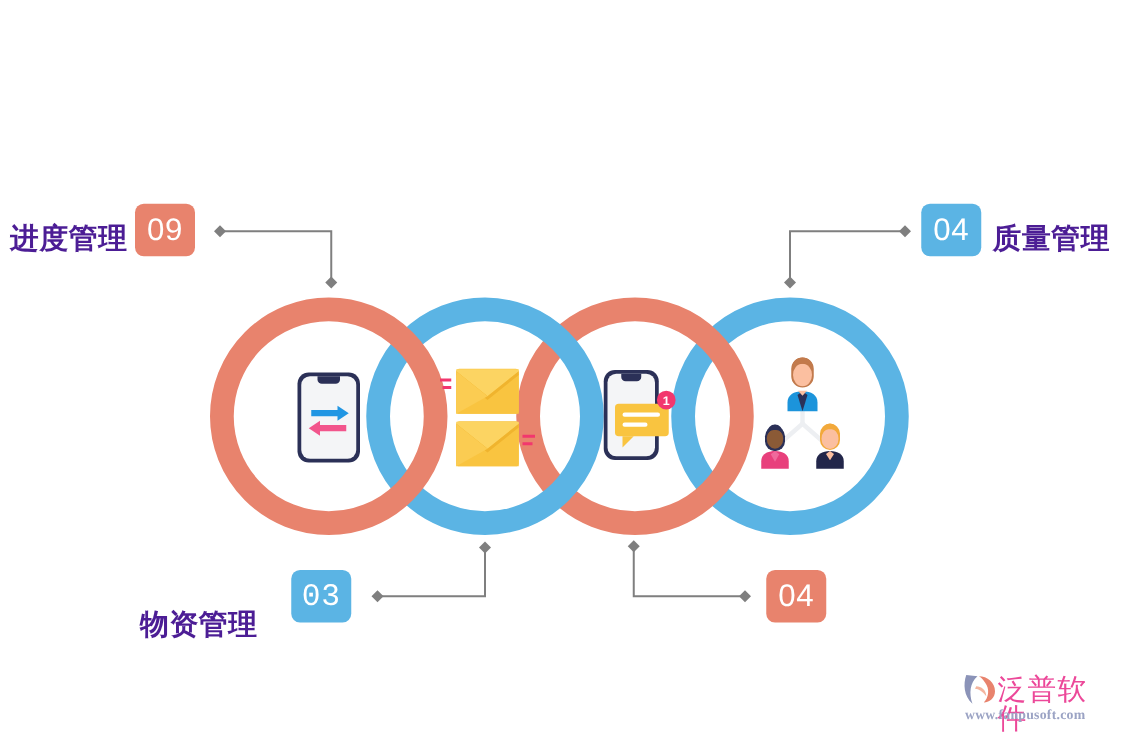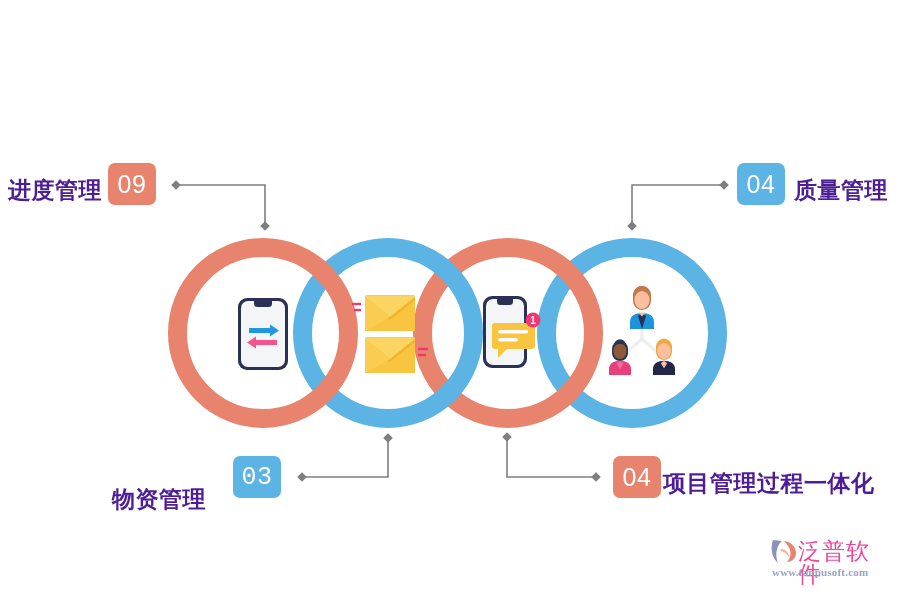--- a/index.html
+++ b/index.html
@@ -256,21 +256,20 @@
   <div class="label" style="left:8px; top:175px;">进度管理</div>
   <div class="badge badge-salmon" style="left:108px; top:163px;">09</div>
 
   <div class="badge badge-blue" style="left:737px; top:163px;">04</div>
   <div class="label" style="left:794px; top:175px;">质量管理</div>
 
   <div class="label" style="left:112px; top:468px;margin-top:16px;">物资管理</div>
   <div class="badge badge-blue" style="left:233px; top:456px;font-family:Liberation Mono, monospace;">03</div>
 
   <div class="badge badge-salmon" style="left:613px; top:456px;">04</div>
-  <div class="label" style="left:663px; top:468px;">项目管理过程一体化</div>
 
   <div id="watermark">
     <svg class="wm-mark" viewBox="0 0 28 27">
       <path d="M3 2 C0.5 9 1 19 8 25 C5 17 6 8 12 3 Z" fill="#8B93B8"></path>
       <path d="M13 3 C20 3 26 8 26 15 C26 20 22 24 17 24 C21 20 22 13 18 8 C16 5 14.5 3.6 13 3 Z" fill="#E8836D"></path>
       <path d="M11 11 C15 11 19 14 19 19 C16 15 13 13 10 13 Z" fill="#F4B59F"></path>
     </svg>
     <div class="wm-text">泛普软件</div>
     <div class="wm-url">www.fanpusoft.com</div>
   </div>

